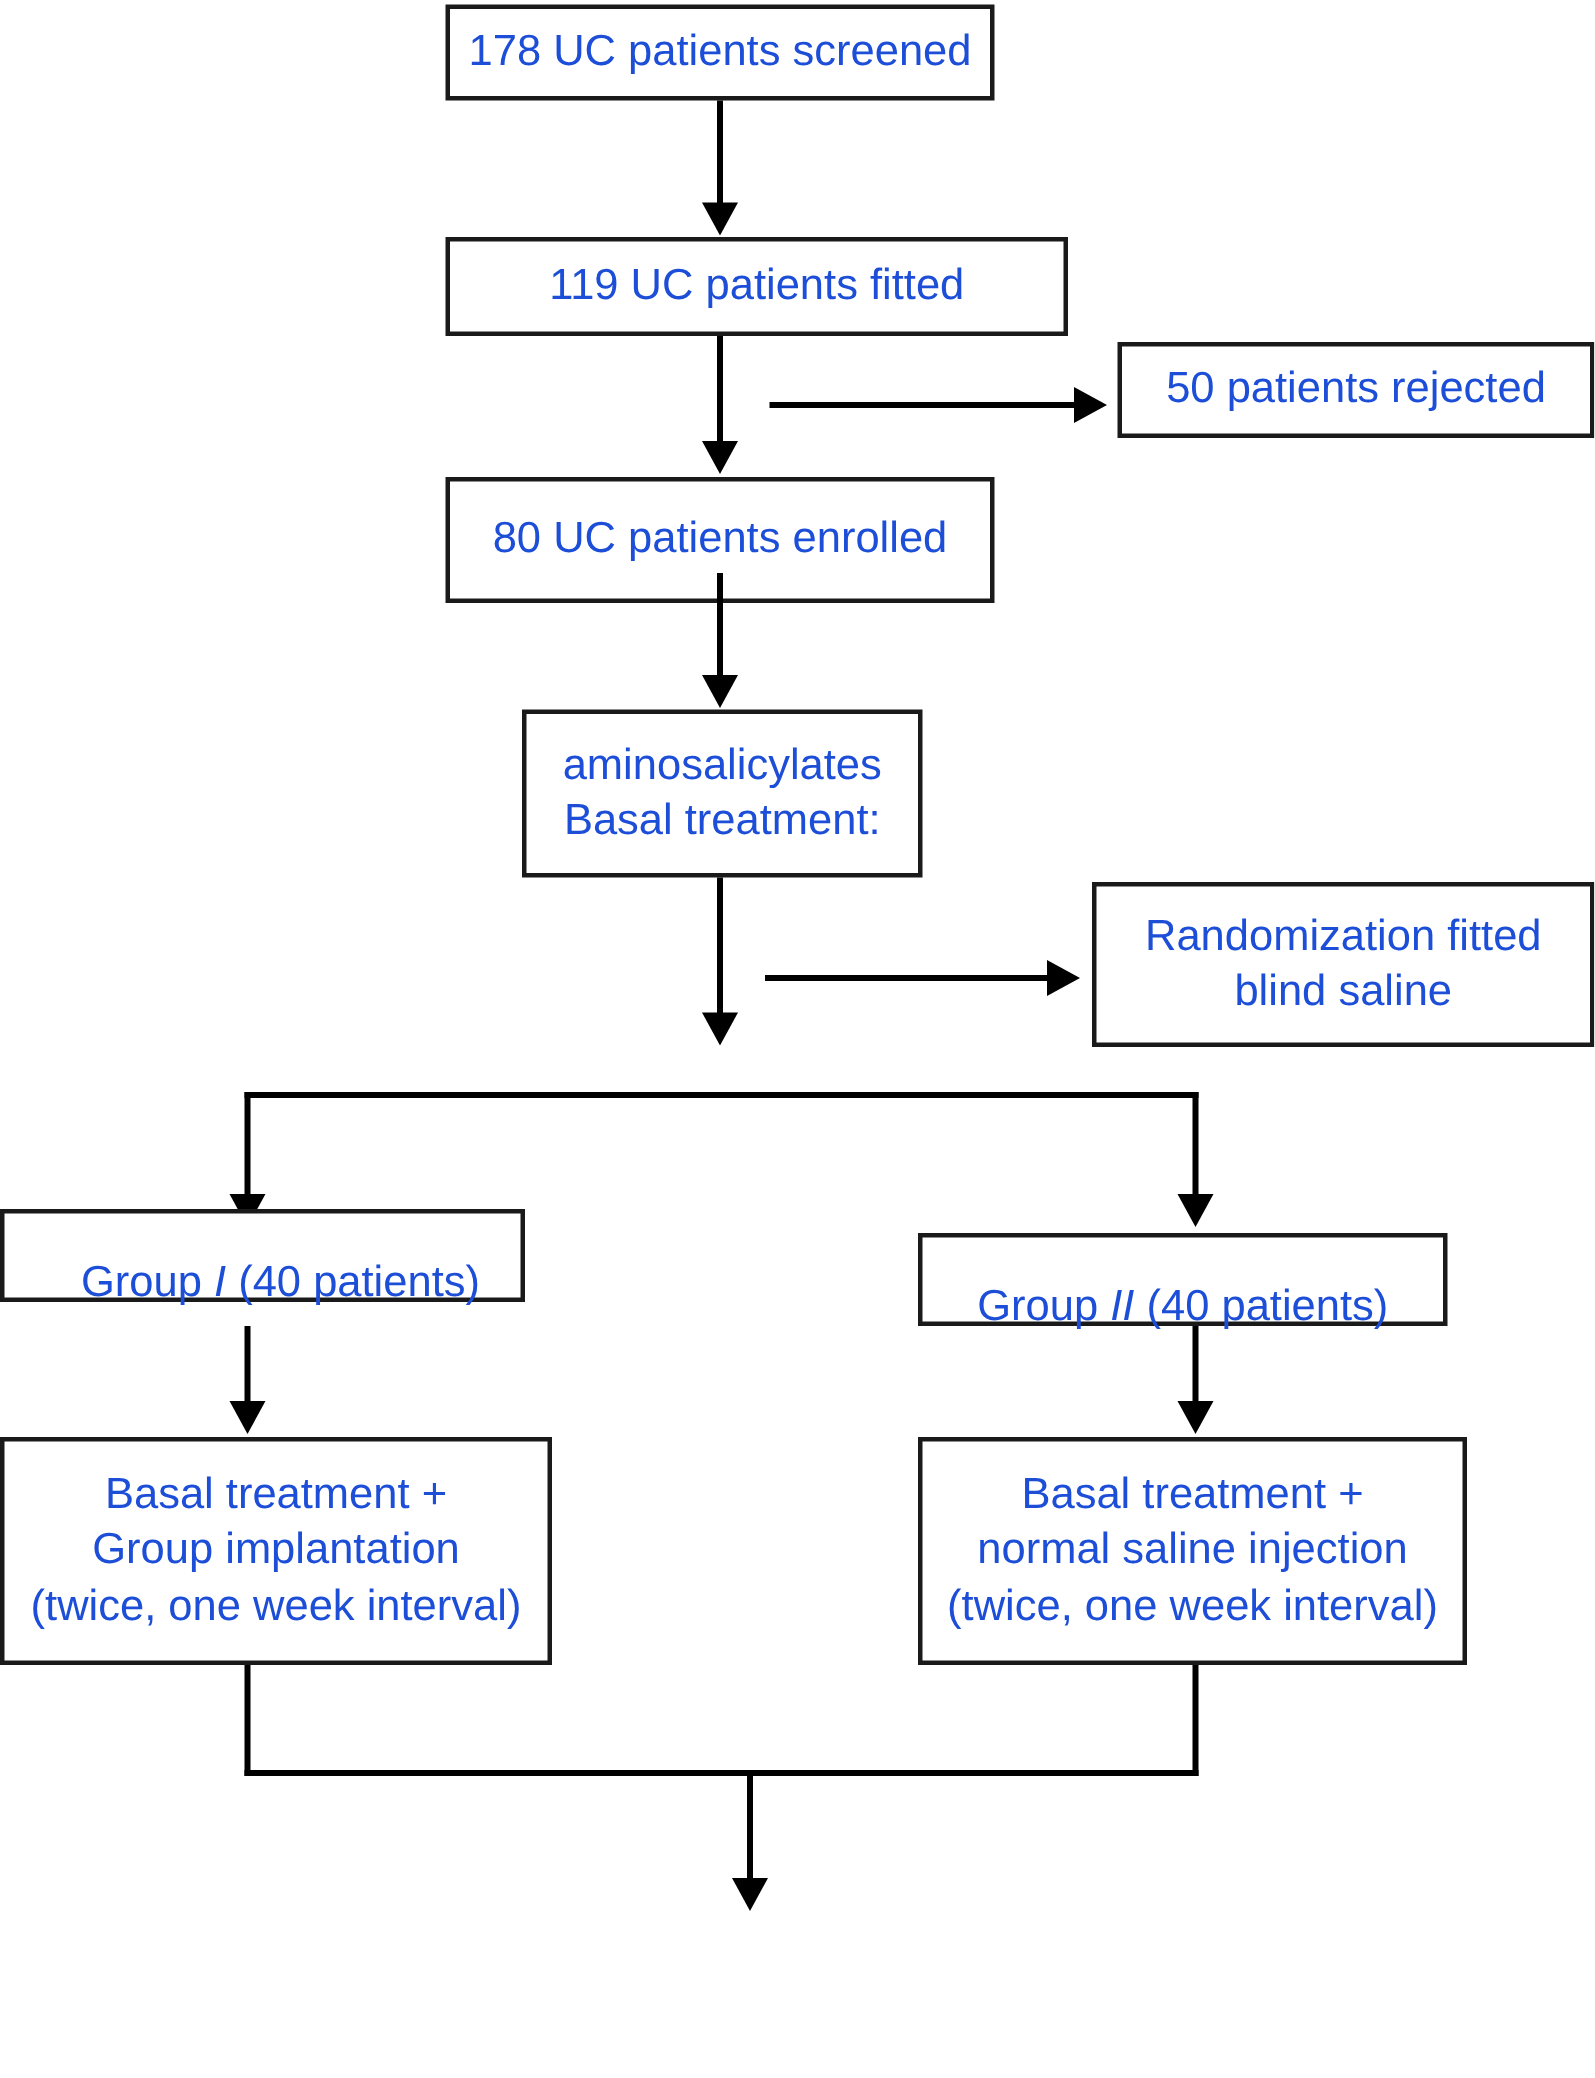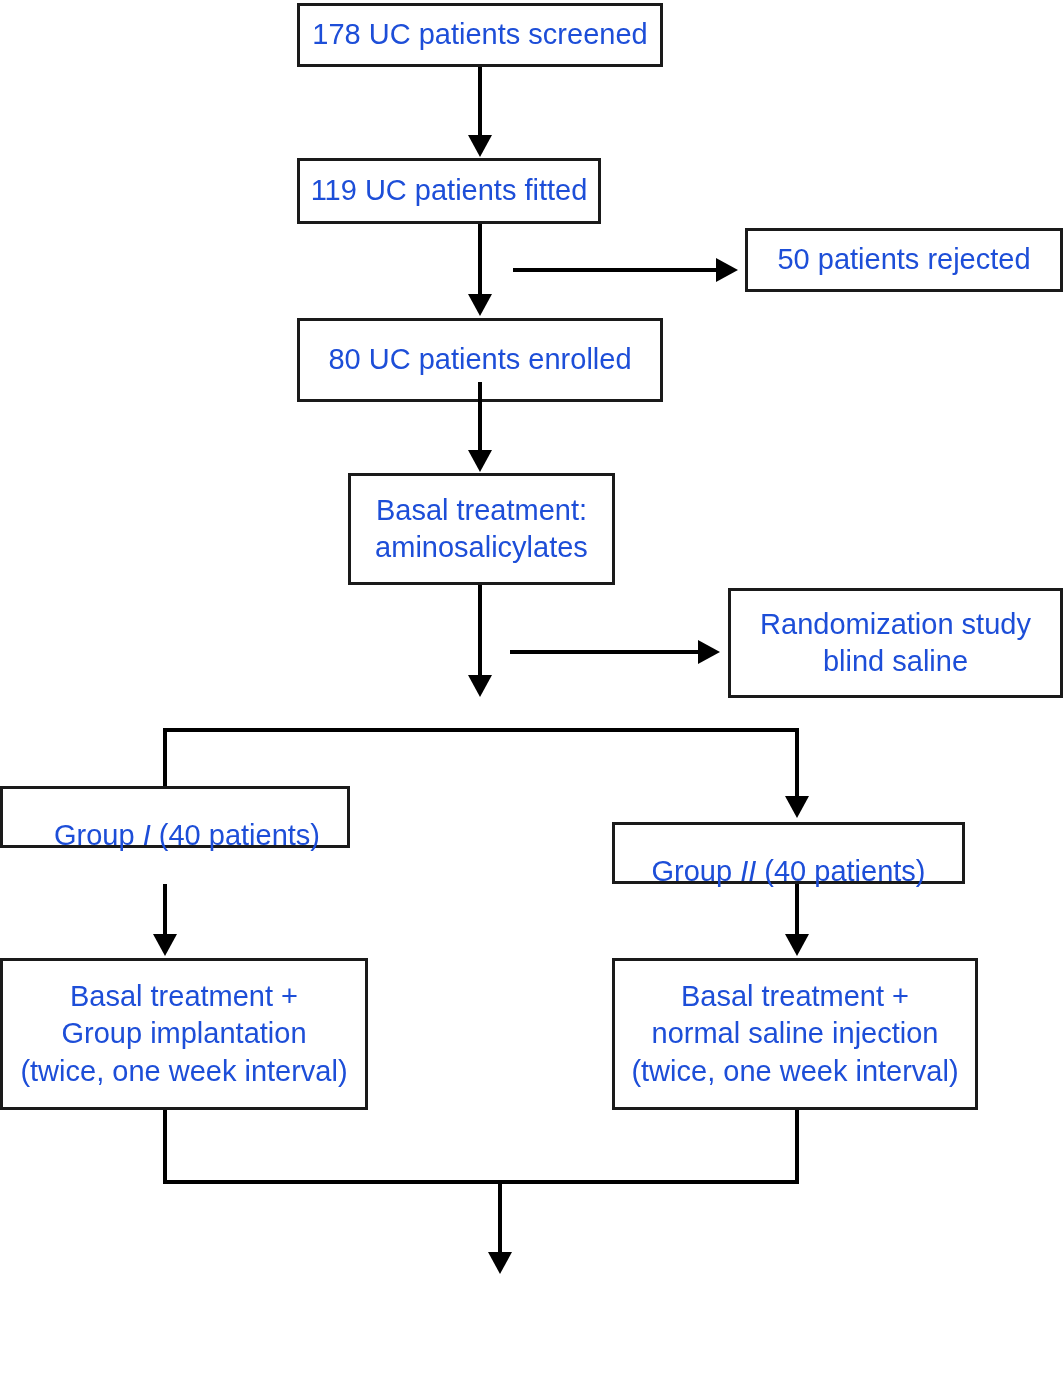--- a/index.html
+++ b/index.html
@@ -70,21 +70,21 @@
 
 <div id="flow-root">
 
   <div class="node" style="left:297px; top:3px; width:366px; height:64px;">
     <span class="label">178 UC patients screened</span>
   </div>
 
   <div class="vline" style="left:478px; top:67px; height:70px;"></div>
   <div class="arrowhead-down" style="left:468px; top:135px;"></div>
 
-  <div class="node" style="left:297px; top:158px; width:304px; height:66px;">
+  <div class="node" style="left:297px; top:158px; width:415px; height:66px;">
     <span class="label">119 UC patients fitted</span>
   </div>
 
   <div class="vline" style="left:478px; top:224px; height:72px;"></div>
   <div class="arrowhead-down" style="left:468px; top:294px;"></div>
 
   <div class="hline" style="left:513px; top:268px; width:205px;"></div>
   <div class="arrowhead-right" style="left:716px; top:258px;"></div>
 
   <div class="node" style="left:745px; top:228px; width:318px; height:64px;">
@@ -92,42 +92,42 @@
   </div>
 
   <div class="node" style="left:297px; top:318px; width:366px; height:84px;">
     <span class="label">80 UC patients enrolled</span>
   </div>
 
   <div class="vline" style="left:478px; top:382px; height:70px;"></div>
   <div class="arrowhead-down" style="left:468px; top:450px;"></div>
 
   <div class="node" style="left:348px; top:473px; width:267px; height:112px; flex-direction:column;">
+    <span class="label">aminosalicylates</span>
     <span class="label">Basal treatment:</span>
-    <span class="label">aminosalicylates</span>
   </div>
 
   <div class="vline" style="left:478px; top:585px; height:92px;"></div>
   <div class="arrowhead-down" style="left:468px; top:675px;"></div>
 
   <div class="hline" style="left:510px; top:650px; width:190px;"></div>
   <div class="arrowhead-right" style="left:698px; top:640px;"></div>
 
   <div class="node" style="left:728px; top:588px; width:335px; height:110px; flex-direction:column;">
-    <span class="label">Randomization study</span>
+    <span class="label">Randomization fitted</span>
     <span class="label">blind saline</span>
   </div>
 
   <div class="hline" style="left:163px; top:728px; width:636px;"></div>
   <div class="vline" style="left:163px; top:728px; height:70px;"></div>
   <div class="arrowhead-down" style="left:153px; top:796px;"></div>
   <div class="vline" style="left:795px; top:728px; height:70px;"></div>
   <div class="arrowhead-down" style="left:785px; top:796px;"></div>
 
-  <div class="node" style="left:0px; top:786px; width:350px; height:62px;padding-left:32px;">
+  <div class="node" style="left:0px; top:806px; width:350px; height:62px;padding-left:32px;">
     <span class="label">
       <span>Group </span><span class="em-roman">I</span><span> (40 patients)</span>
     </span>
   </div>
 
   <div class="node" style="left:612px; top:822px; width:353px; height:62px;">
     <span class="label">
       <span>Group </span><span class="em-roman">II</span><span> (40 patients)</span>
     </span>
   </div>

